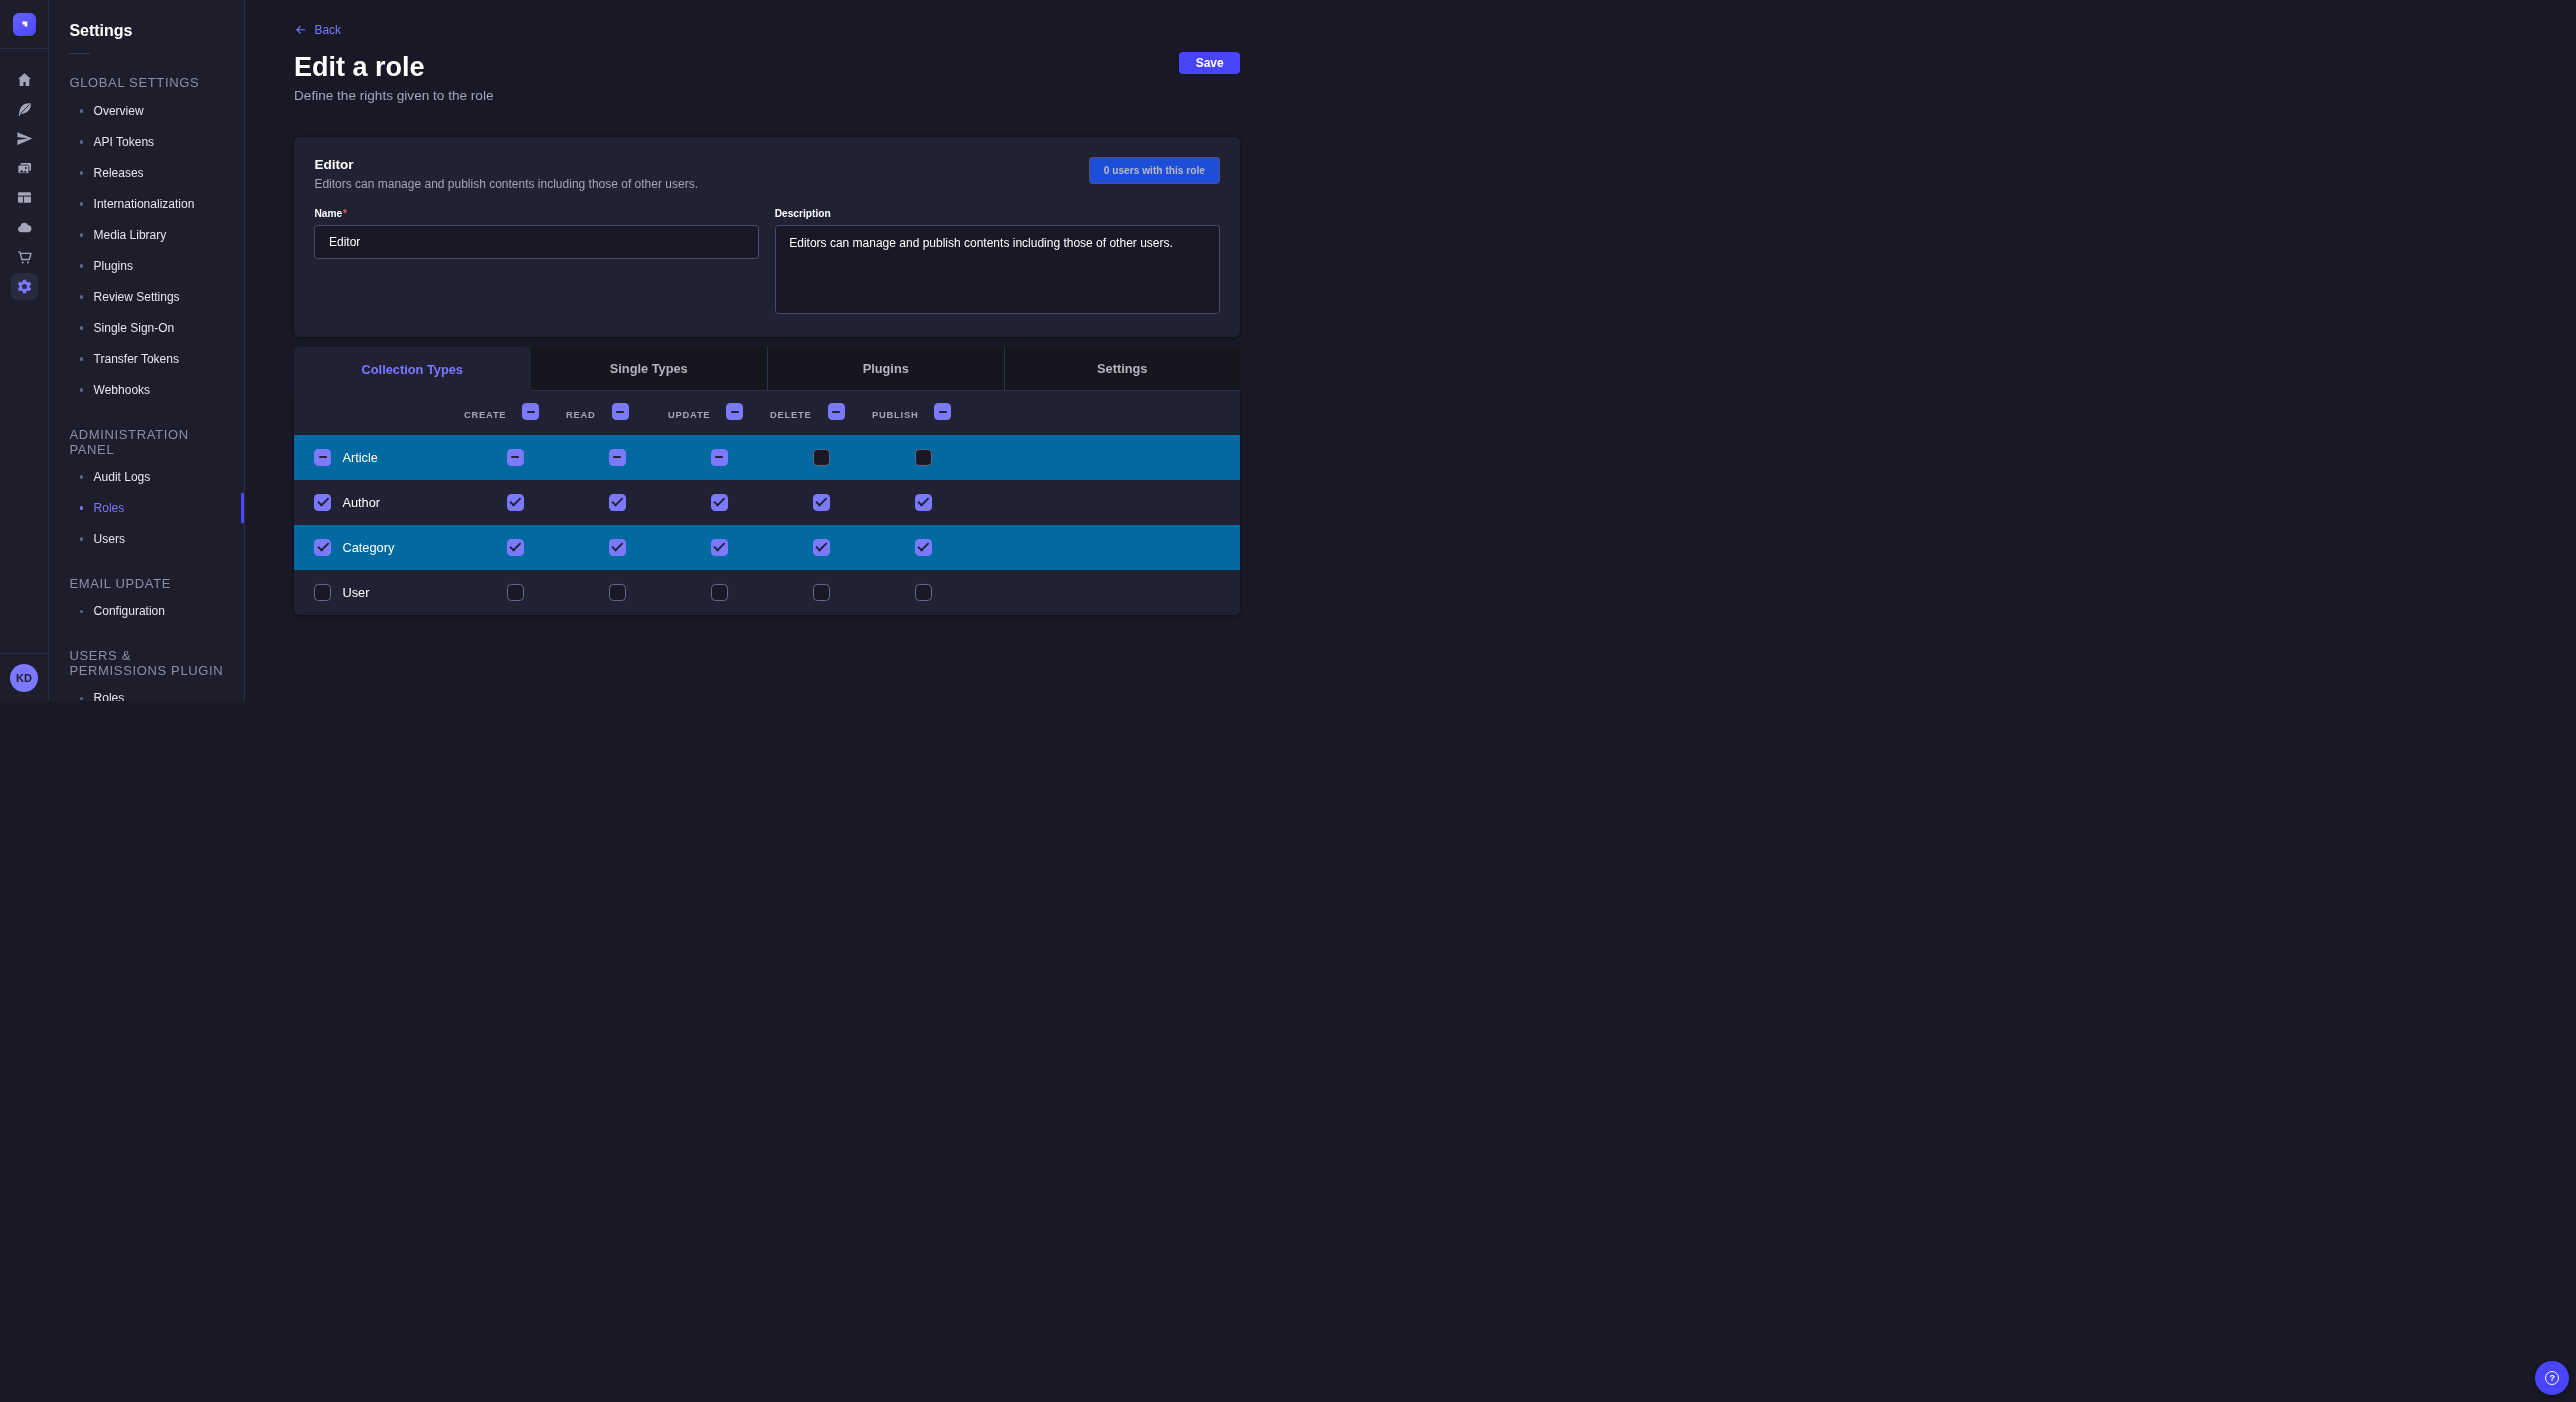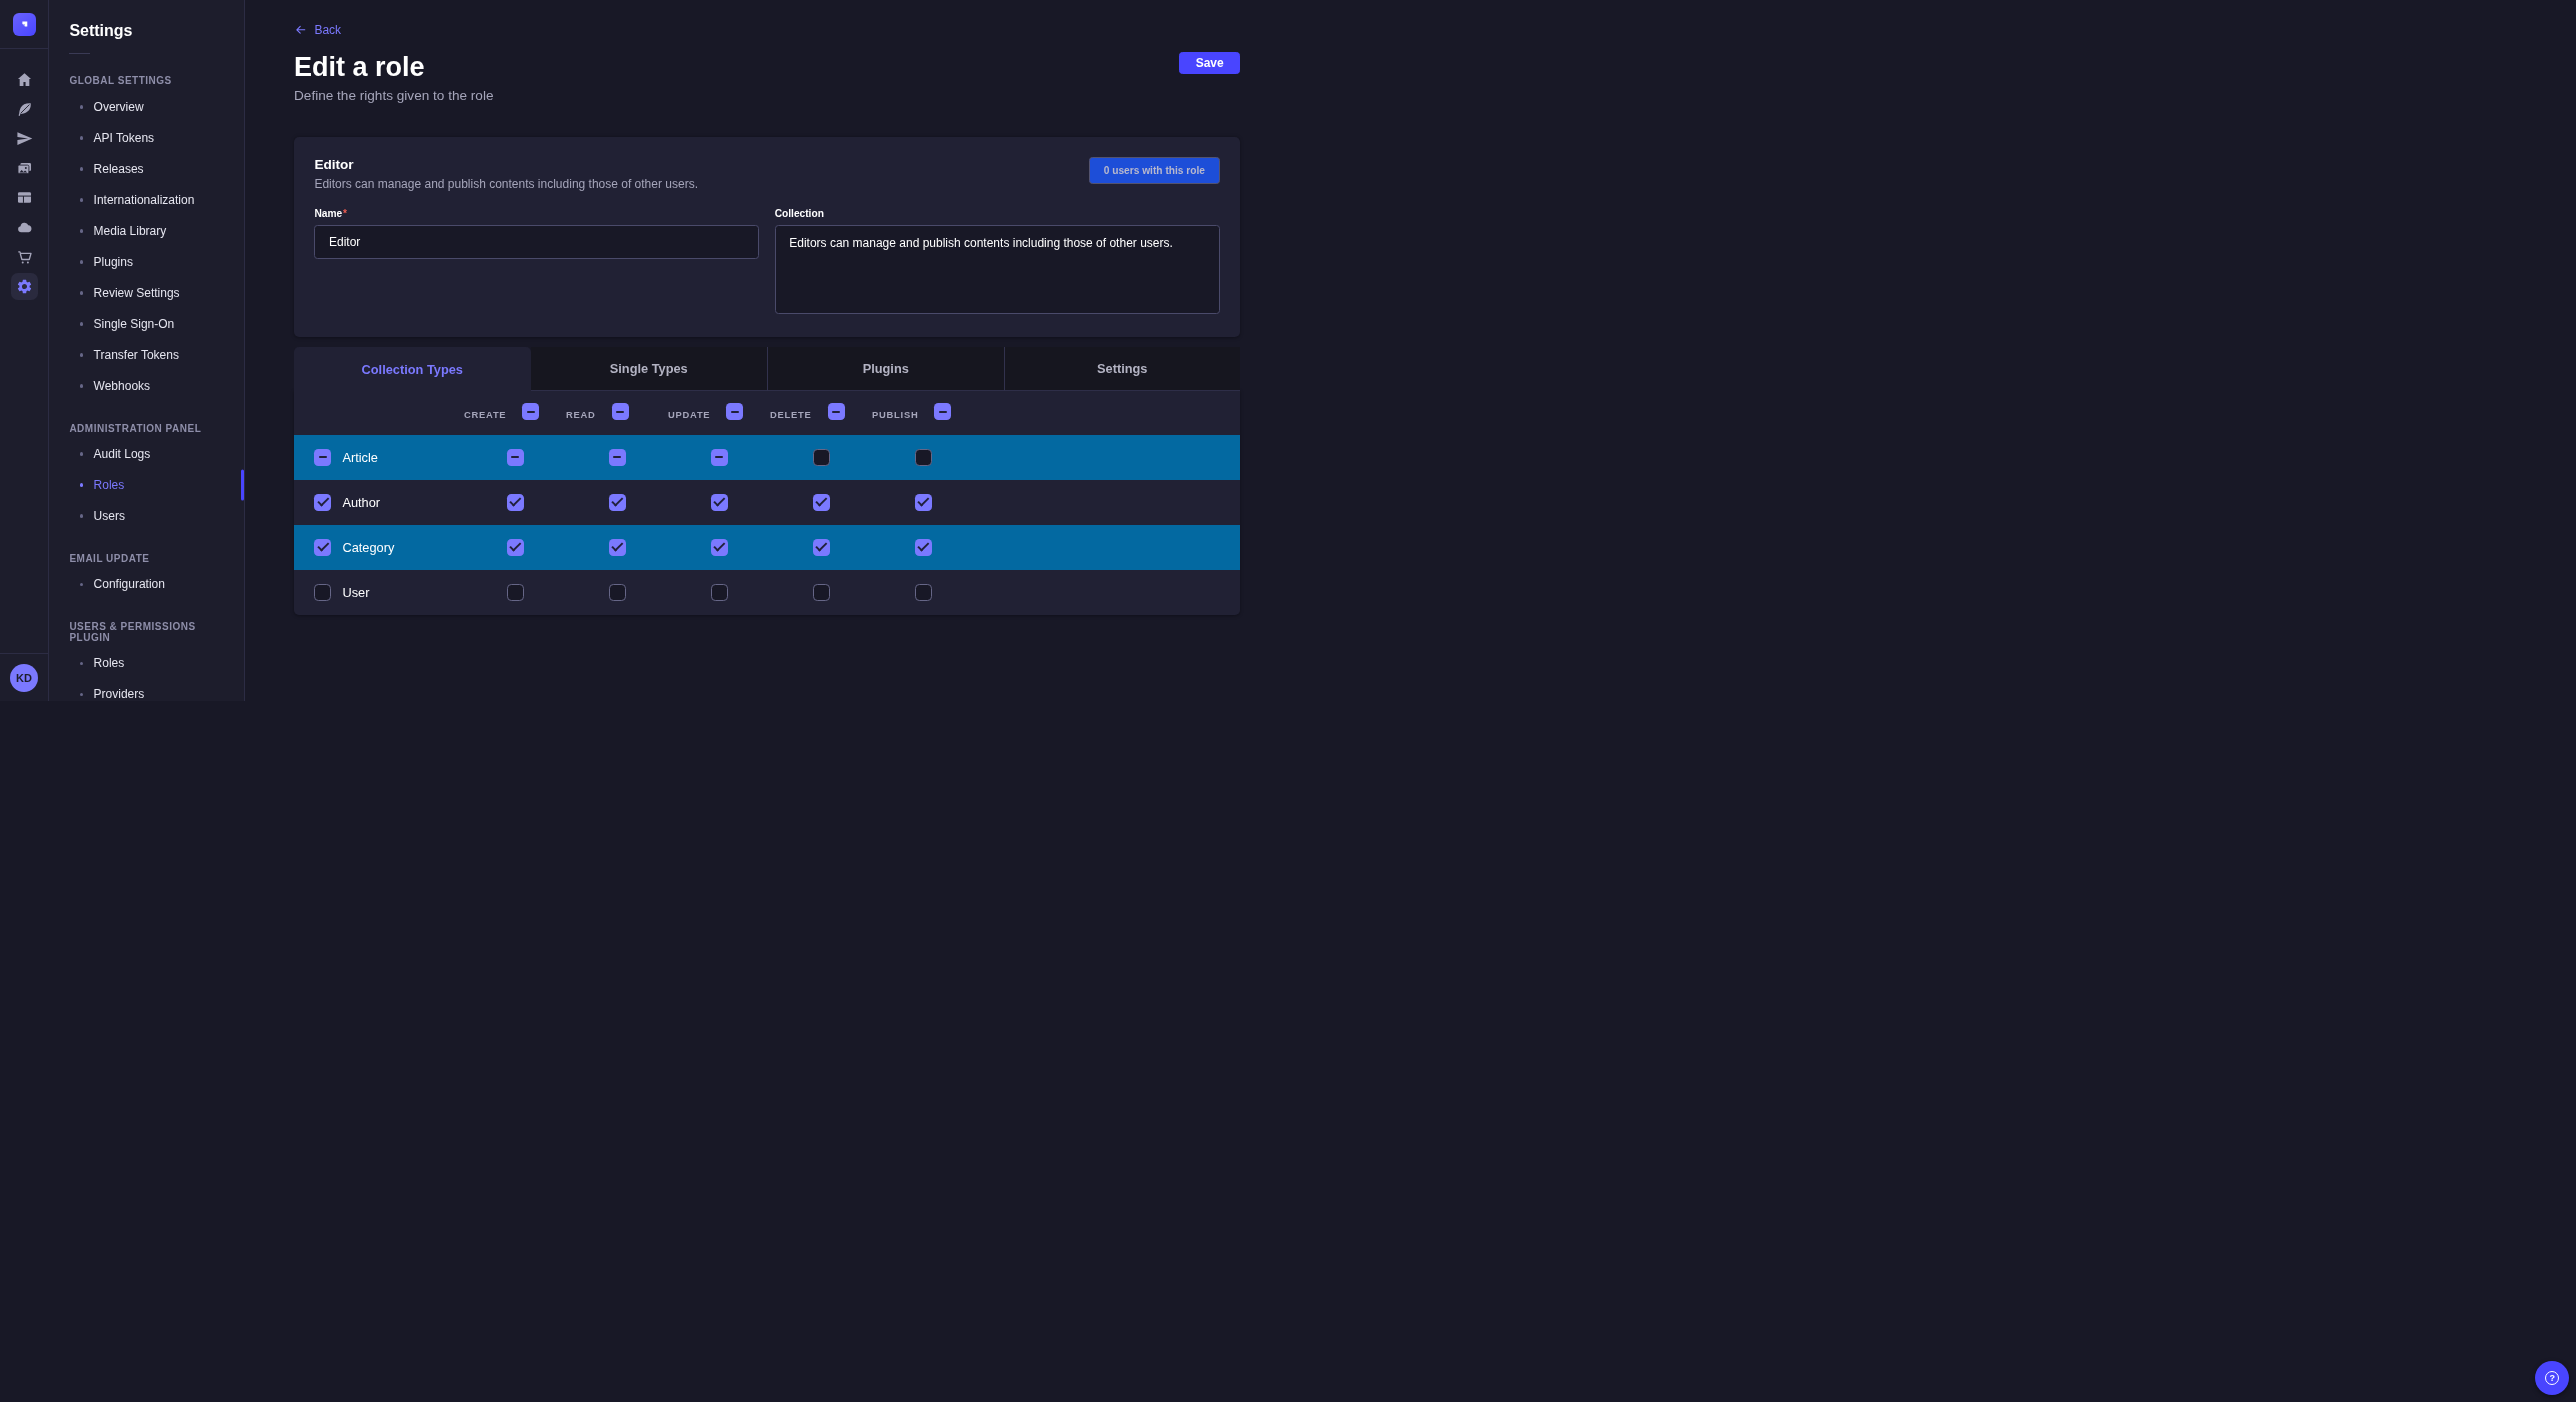--- a/index.html
+++ b/index.html
@@ -28,21 +28,21 @@
                  display:grid; place-items:center; }
   .avatar { width:28px; height:28px; border-radius:50%; background:#7b79ff;
             color:#1d1d2c; font-size:11px; font-weight:700;
             display:grid; place-items:center; cursor:pointer; }
   
   .subnav { width:196px; background:#1d1d2c; border-right:0.9px solid #2c2c44;
             flex-shrink:0; position:relative; }
   .subnav-title { font-size:16px; font-weight:700; margin:22px 0 0 20.4px; }
   .title-rule { width:20.4px; height:1.7px; background:#3a3a55; border:none;
                 margin:12.8px 0 0 20.4px; }
-  .section-label { margin:21px 20.4px 5.1px 20.4px; font-size:10px; font-weight:700;
+  .section-label { margin:21px 20.4px 5.1px 20.4px; font-size:13px; font-weight:400;
                    letter-spacing:.05em; color:#8e8ea9; }
   .nav-item { position:relative; display:flex; align-items:center; height:31px;
               padding-left:31px; gap:10.2px; font-size:12px; color:#e6e6f0;
               cursor:pointer; }
   .bullet { width:3.4px; height:3.4px; border-radius:50%; background:#666687; flex-shrink:0; }
   .nav-item.active { color:#7b79ff; }
   .nav-item.active .bullet { background:#7b79ff; }
   .nav-item.active::after { content:""; position:absolute; right:0; top:50%;
      transform:translateY(-50%); width:2.6px; height:31px; background:#4945ff;
      border-radius:1.7px; }
@@ -286,21 +286,21 @@
       <div class="badge">0 users with this role</div>
     </div>
     <div class="fields">
       <div class="field">
         <label>
           <span>Name</span><span class="req">*</span>
         </label>
         <input value="Editor" style="">
       </div>
       <div class="field">
-        <label>Collection</label>
+        <label>Description</label>
         <textarea style="">Editors can manage and publish contents including those of other users.</textarea>
       </div>
     </div>
   </section>
 
   <section class="perm-card">
     <div class="tabs" id="perm-tabs">
         <div class="tab active">Collection Types</div>
         <div class="tab">Single Types</div>
         <div class="tab">Plugins</div>

